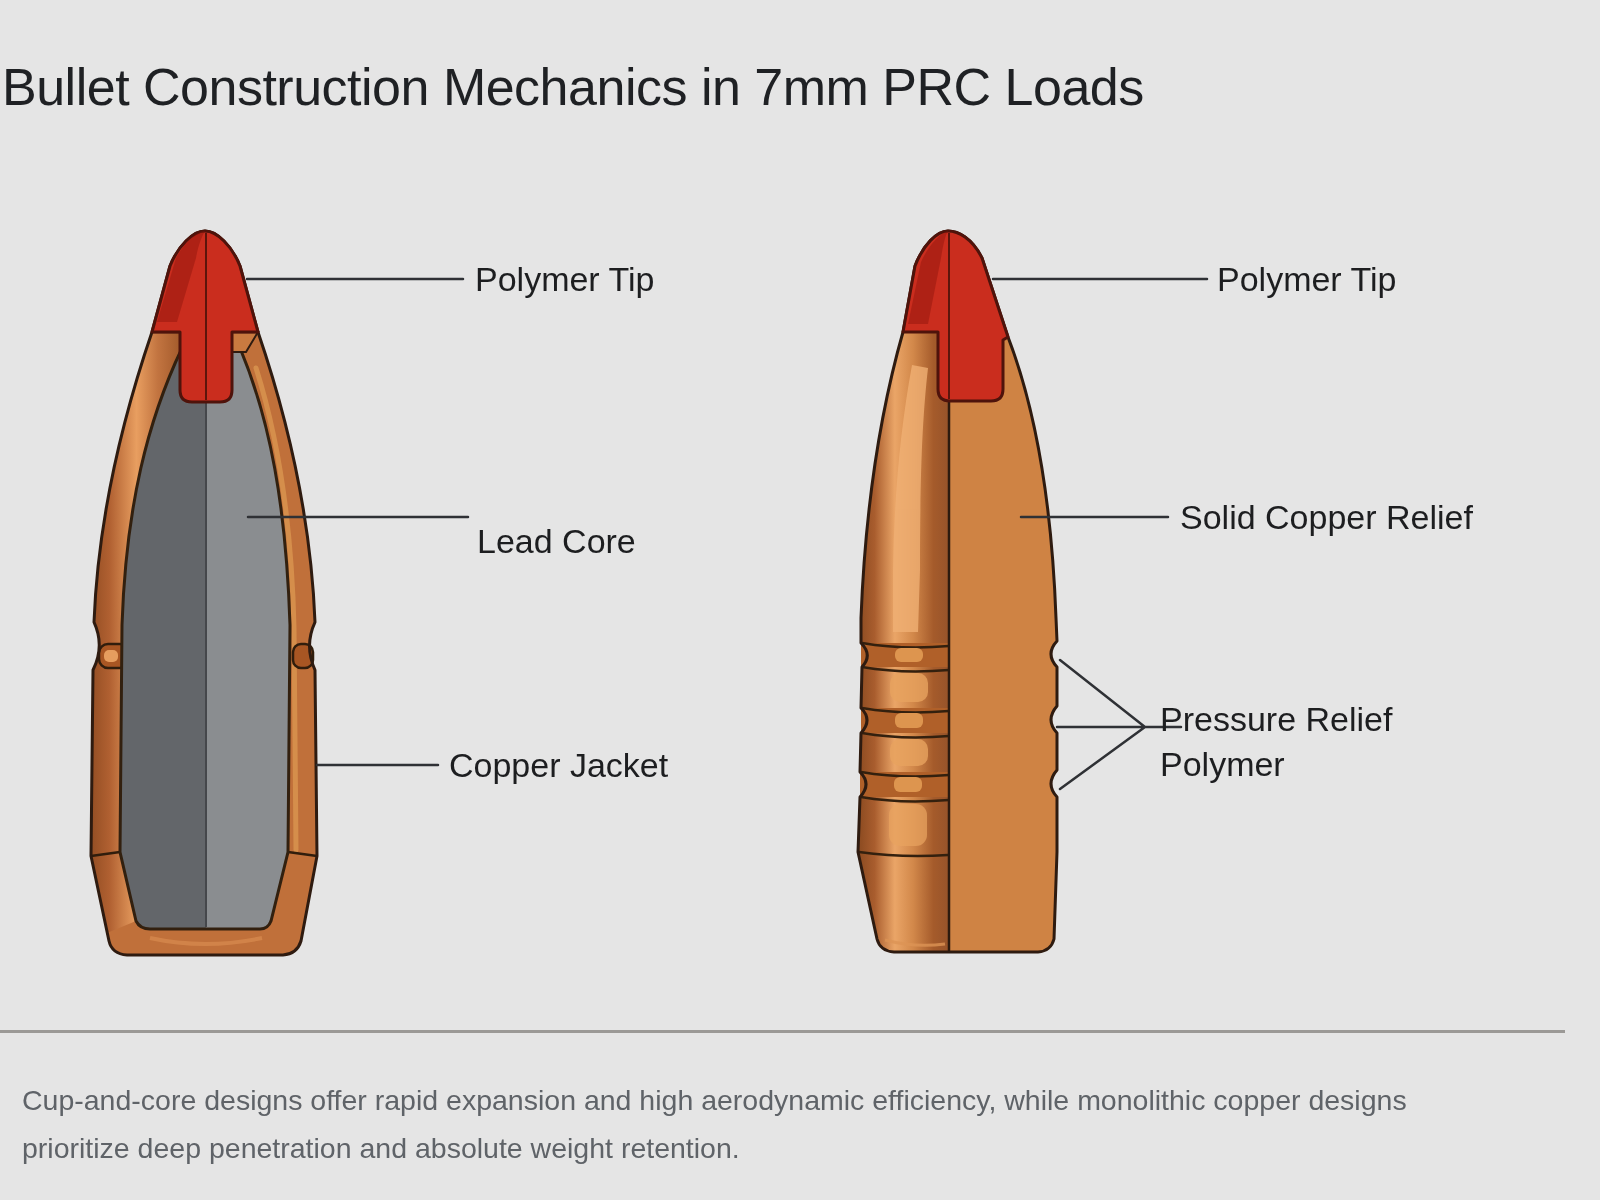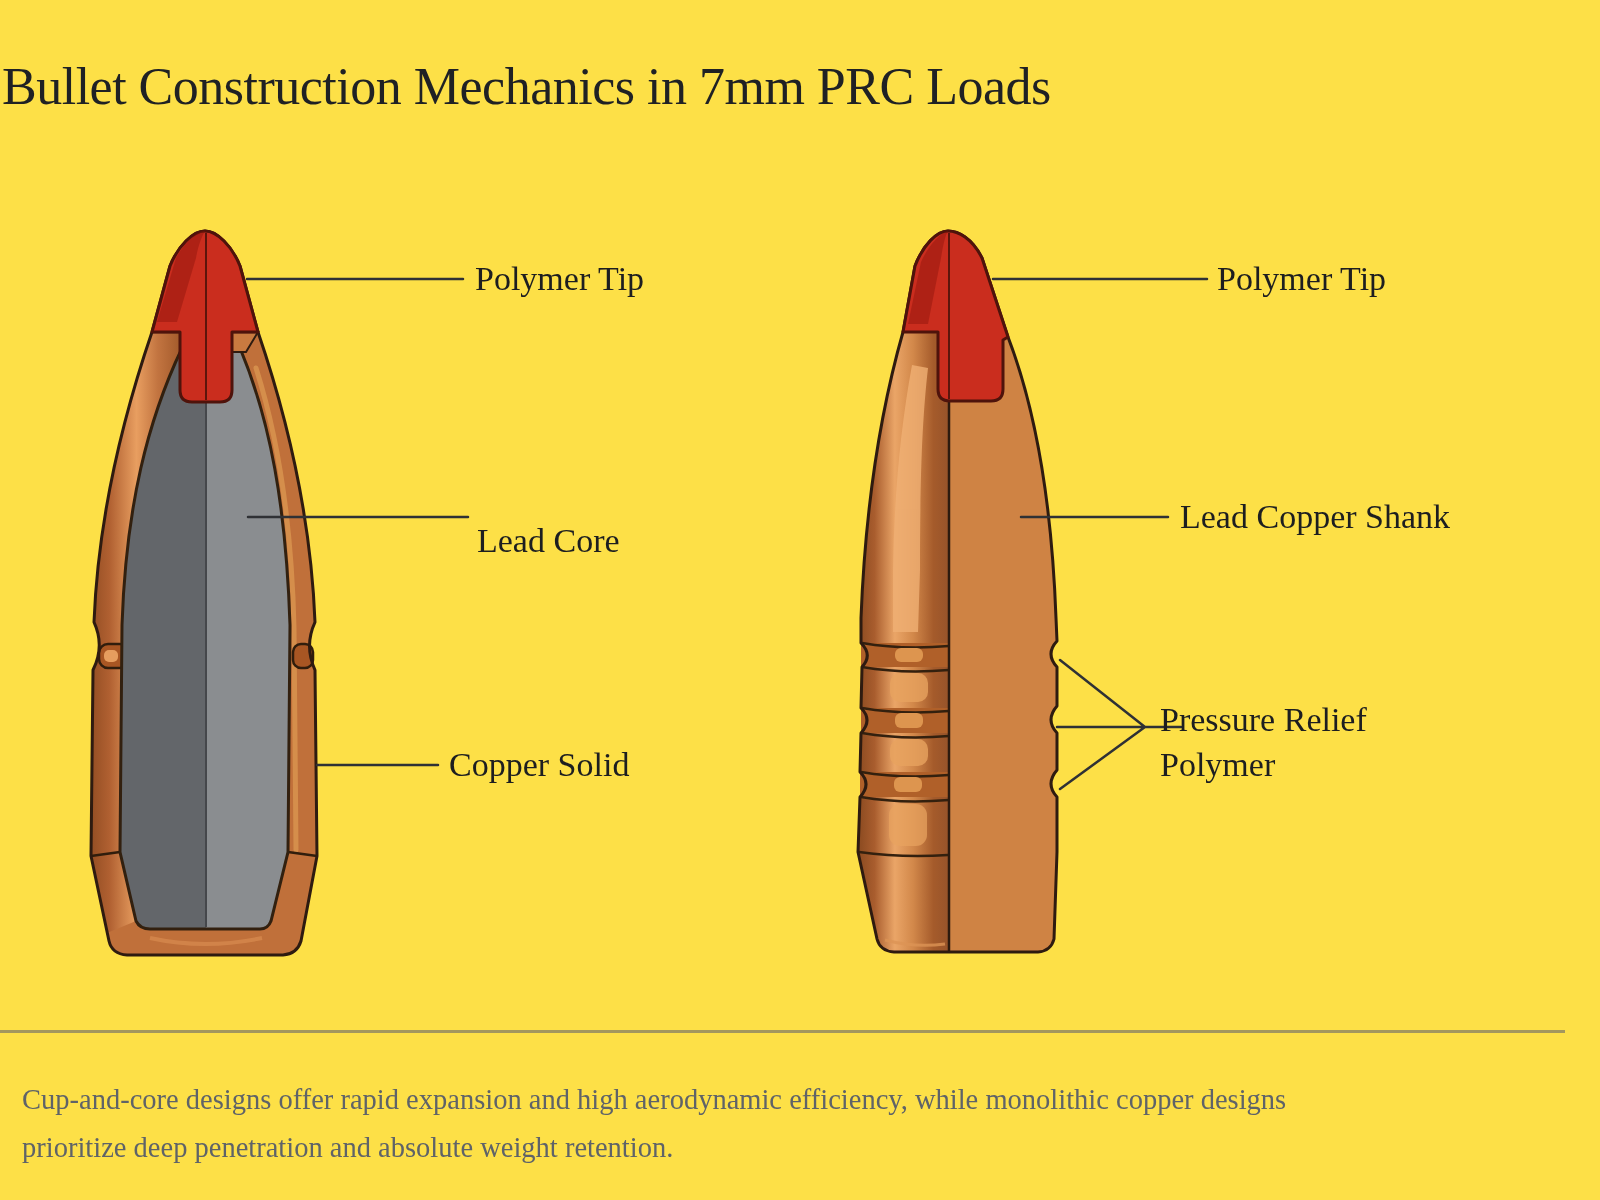--- a/index.html
+++ b/index.html
@@ -1,17 +1,17 @@
 <!DOCTYPE html>
 <html><head>
 <meta charset="utf-8">
 <style>
   html,body{margin:0;padding:0;background:#ffffff;}
-  #app{position:relative;width:1600px;height:1200px;background:#fde047;overflow:hidden;
-       font-family:Liberation Serif, serif;}
+  #app{position:relative;width:1600px;height:1200px;background:#e5e5e5;overflow:hidden;
+       font-family:Liberation Sans, sans-serif;}
   .page-title{position:absolute;left:2px;top:56px;font-size:52px;line-height:62px;
        color:#1f2124;font-weight:400;letter-spacing:-0.5px;white-space:nowrap;}
   .fig-svg{position:absolute;left:0;top:0;width:1600px;height:1200px;}
   .part-label{position:absolute;font-size:34px;line-height:44px;color:#1d1e20;
        white-space:nowrap;font-weight:400;}
   .label-polymer-left{left:475px;top:257px;}
   .label-lead-core{left:477px;top:495px;margin-top:24px;}
   .label-copper-jacket{left:449px;top:743px;}
   .label-polymer-right{left:1217px;top:257px;}
   .label-copper-shank{left:1180px;top:495px;}
@@ -163,23 +163,23 @@
       <path d="M 248,517 L 468,517"></path>
       <path d="M 317,765 L 438,765"></path>
       <path d="M 993,279 L 1207,279"></path>
       <path d="M 1021,517 L 1168,517"></path>
       <path d="M 1060,660 L 1145,727 M 1060,789 L 1145,727 M 1057,727 L 1181,727"></path>
     </g>
   </svg>
 
   <div class="part-label label-polymer-left">Polymer Tip</div>
   <div class="part-label label-lead-core">Lead Core</div>
-  <div class="part-label label-copper-jacket">Copper Solid</div>
+  <div class="part-label label-copper-jacket">Copper Jacket</div>
   <div class="part-label label-polymer-right">Polymer Tip</div>
-  <div class="part-label label-copper-shank">Lead Copper Shank</div>
+  <div class="part-label label-copper-shank">Solid Copper Relief</div>
   <div class="part-label label-grooves">
     <div>Pressure Relief</div>
     <div>Polymer</div>
   </div>
 
   <div class="figure-divider"></div>
 
   <div class="caption">
     <div>Cup-and-core designs offer rapid expansion and high aerodynamic efficiency, while monolithic copper designs</div>
     <div>prioritize deep penetration and absolute weight retention.</div>

